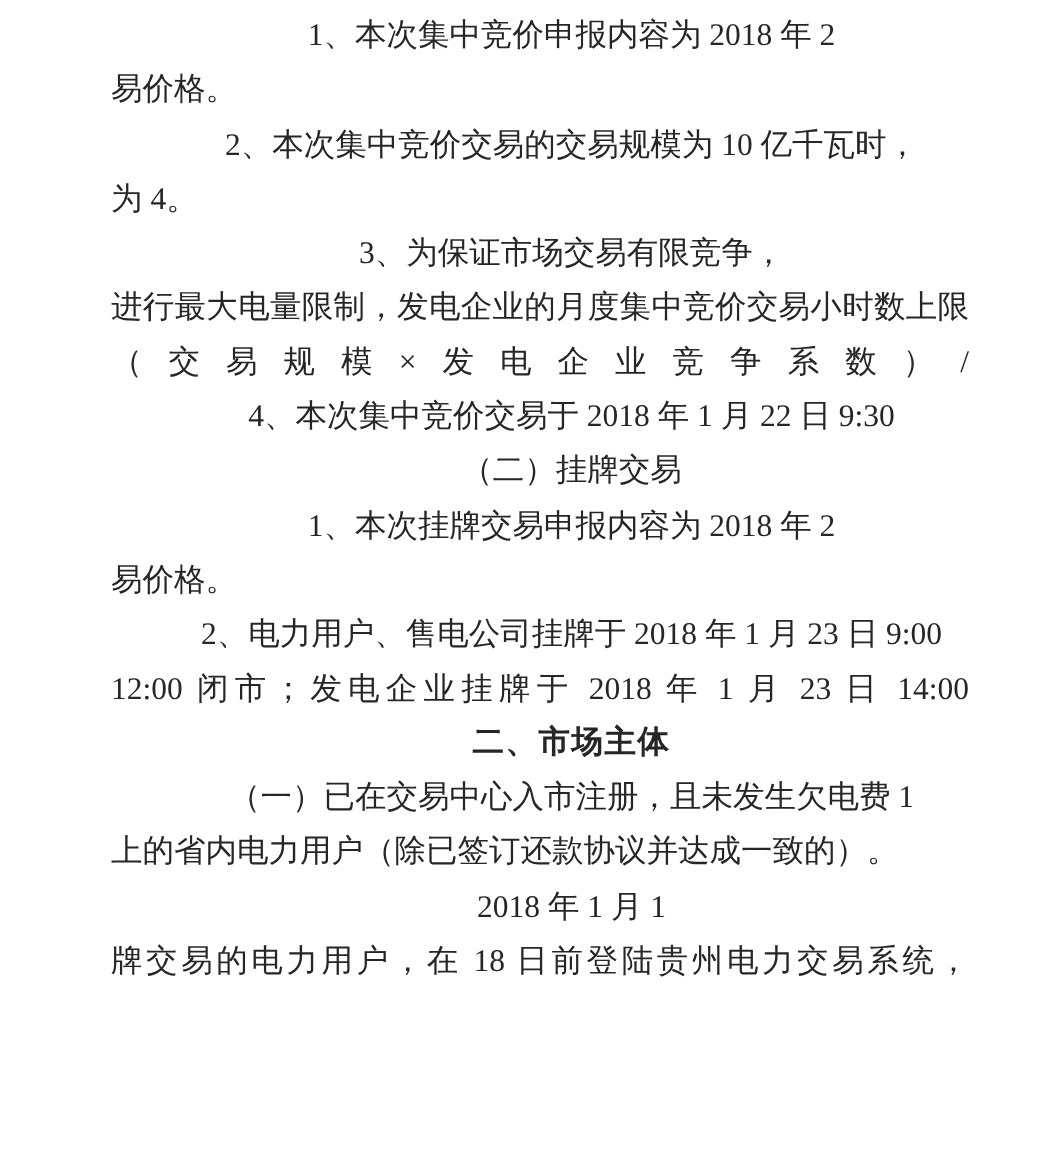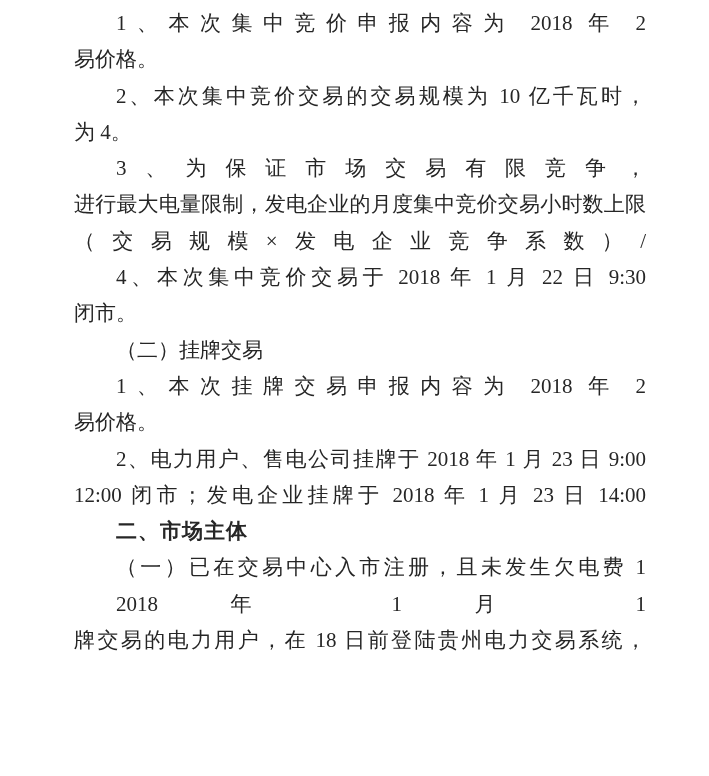--- a/index.html
+++ b/index.html
@@ -28,42 +28,43 @@
   }
   
   .full {
     white-space: normal;
     text-align: justify;
     text-align-last: justify;
   }
   
   .ind {
     text-indent: 42px;
+    text-align: center;
   }
   .heading {
     font-family: "Liberation Sans", "DejaVu Sans", sans-serif;
     font-weight: 700;
     letter-spacing: 1px;
   }
 </style>
 </head>
 <body>
 
 <div class="page">
   <div class="ln ind full">1、本次集中竞价申报内容为 2018 年 2 月合同电量和市场交</div>
   <div class="ln">易价格。</div>
   <div class="ln ind full">2、本次集中竞价交易的交易规模为 10 亿千瓦时，竞争系数</div>
   <div class="ln">为 4。</div>
   <div class="ln ind full">3、为保证市场交易有限竞争，对单个发电企业申报售电规模</div>
   <div class="ln full">进行最大电量限制，发电企业的月度集中竞价交易小时数上限=</div>
   <div class="ln full">（交易规模×发电企业竞争系数）/参与集中竞价交易发电企业装</div>
   <div class="ln ind full">4、本次集中竞价交易于 2018 年 1 月 22 日 9:30 时开市,15:00</div>
-  <div class="ln">闭市。</div>
   <div class="ln ind">（二）挂牌交易</div>
   <div class="ln ind full">1、本次挂牌交易申报内容为 2018 年 2 月合同电量和市场交</div>
   <div class="ln">易价格。</div>
   <div class="ln ind full">2、电力用户、售电公司挂牌于 2018 年 1 月 23 日 9:00 开市，</div>
   <div class="ln full">12:00 闭市；发电企业挂牌于 2018 年 1 月 23 日 14:00 时开市，</div>
   <div class="ln ind heading">二、市场主体</div>
   <div class="ln ind full">（一）已在交易中心入市注册，且未发生欠电费 1 个月及以</div>
+  <div class="ln">上的省内电力用户（除已签订还款协议并达成一致的）。</div>
   <div class="ln ind full">2018 年 1 月 1 日前注册的电力用户欲参加本次集中竞价及挂</div>
   <div class="ln full">牌交易的电力用户，在 18 日前登陆贵州电力交易系统，通过“市</div>
 </div>
 
 </body></html>

